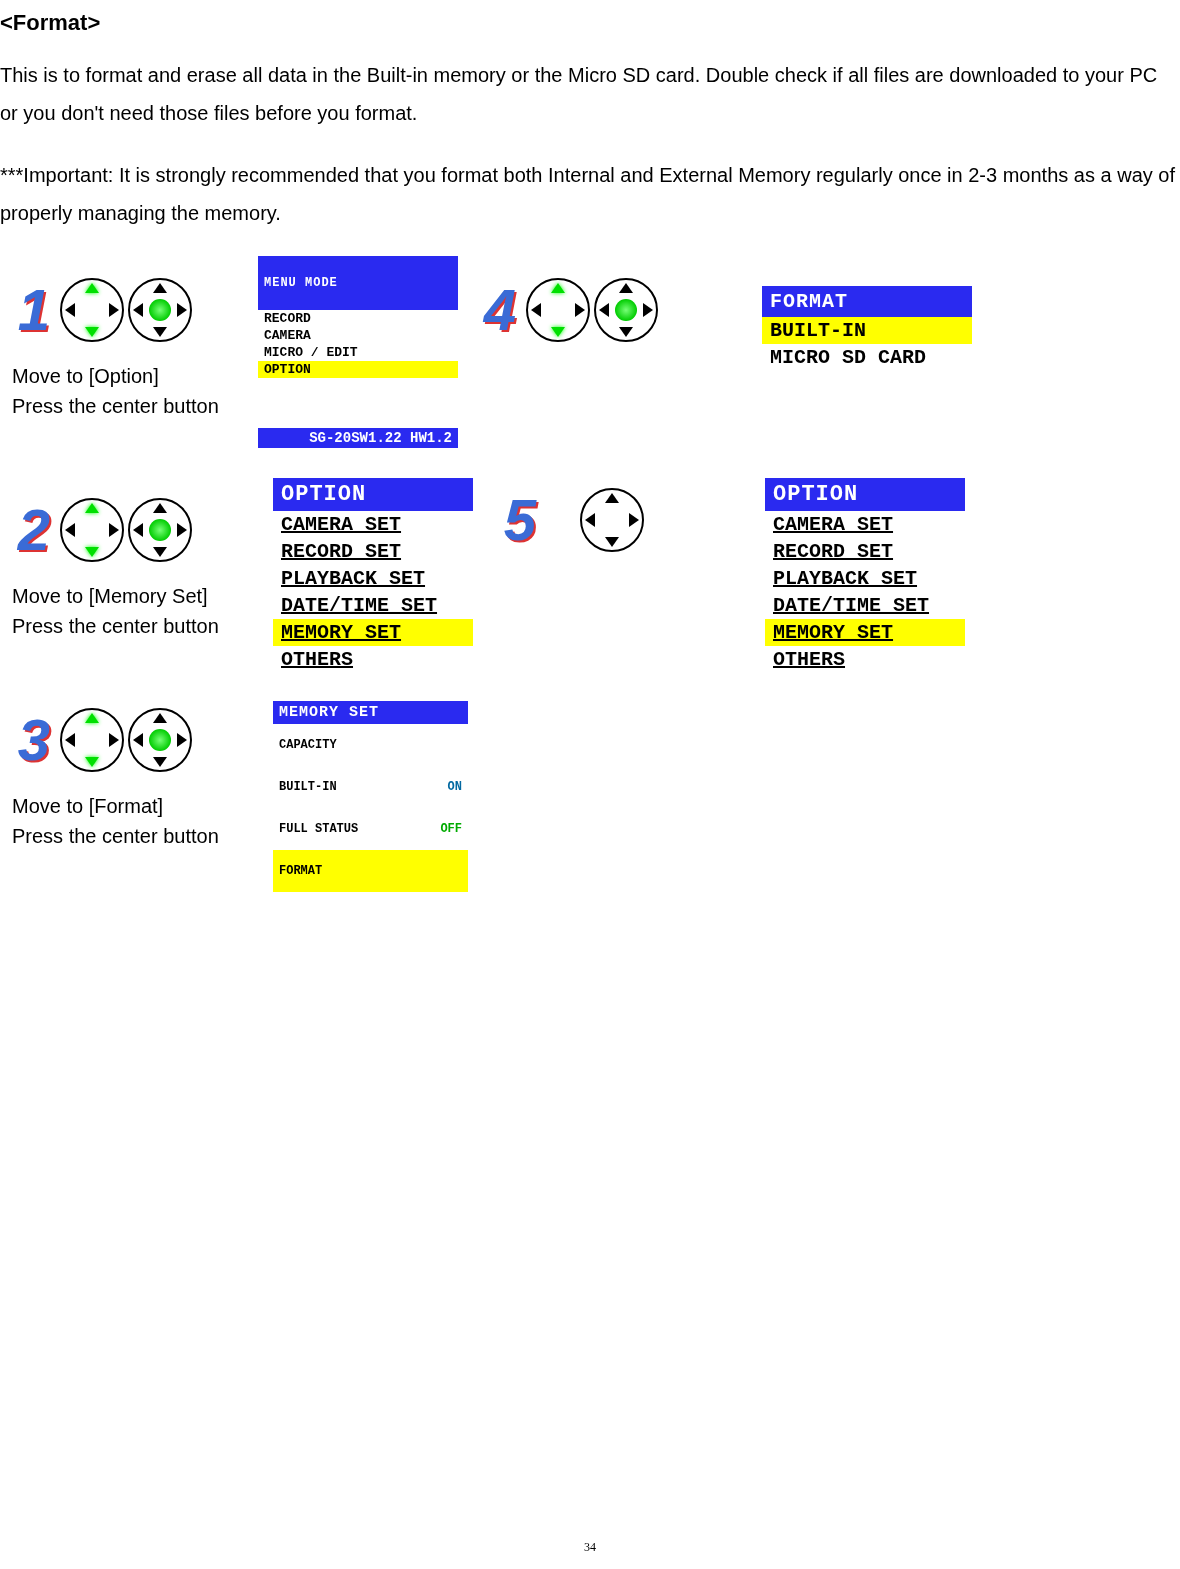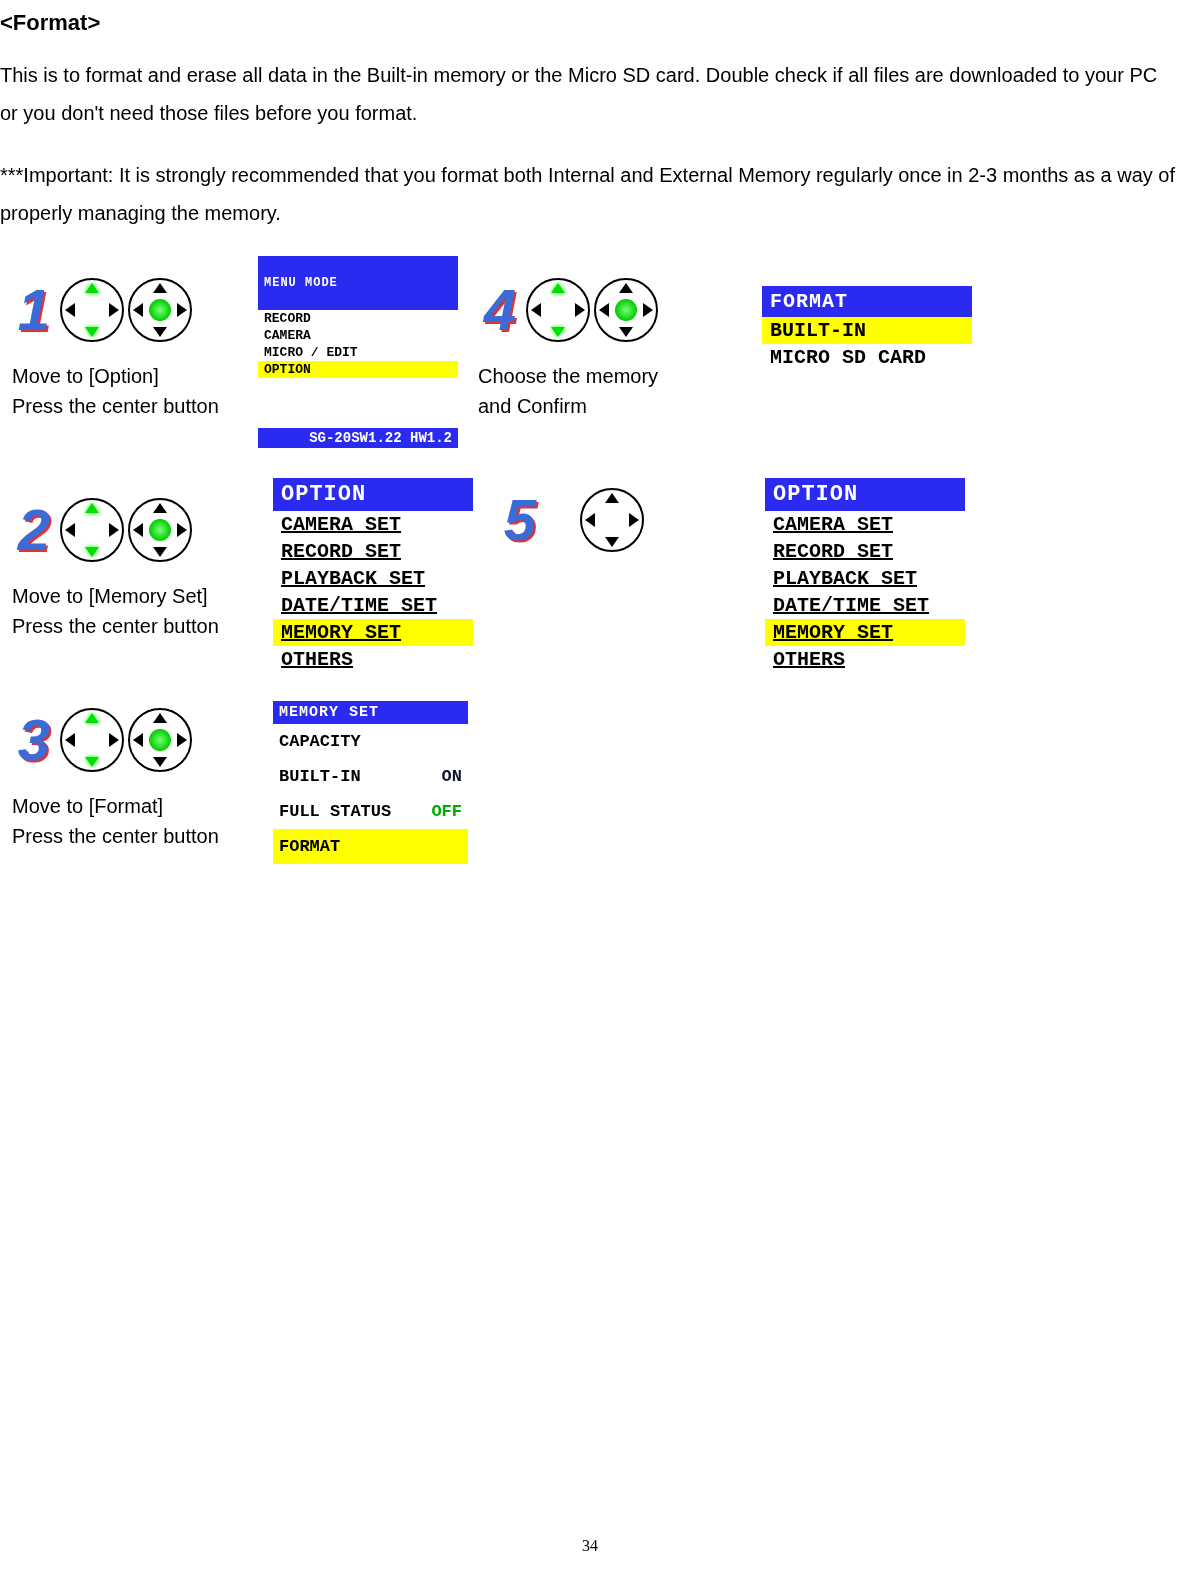--- a/index.html
+++ b/index.html
@@ -80,41 +80,41 @@
   .screen {
     position:absolute;
     font-family: "Courier New", monospace;
     font-weight: bold;
     color:#000;
   }
   .screen .title-bar { background:#2a2af0; color:#fff; padding:20px 6px; letter-spacing:1px; white-space:pre; }
   .screen .body { background:#fff; }
   .screen .row { padding:1px 6px; white-space:pre; }
   .screen .row.sel { background:#ffff00; }
-  .screen .row .val-on { color:#0f172a; float:right; }
+  .screen .row .val-on { color:#0369a1; float:right; }
   .screen .row .val-off{ color:#0a0; float:right; }
   .screen .statusbar { background:#2a2af0; color:#fff; padding:2px 6px; font-size:14px; display:flex; justify-content:flex-end;}
   .screen.menu1 { width:200px; font-size:13px; }
   .screen.menu1 .title-bar { font-size:12px; }
   .screen.option { width:200px; font-size:20px; letter-spacing:0px; }
   .screen.option .title-bar{ font-size:22px; padding:4px 8px; }
   .screen.option .row { font-size:20px; padding:2px 8px;text-decoration:underline; }
   .screen.memset { width:195px; font-size:16px; }
   .screen.memset .title-bar{ font-size:15px; padding:3px 6px; }
-  .screen.memset .row { font-size:17px; padding:8px 6px; }
+  .screen.memset .row { font-size:12px; padding:14px 6px; }
   .screen.format { width:210px; font-size:20px; }
   .screen.format .title-bar{ font-size:20px; padding:4px 8px;}
   .screen.format .row { font-size:20px; padding:2px 8px; }
   .page-num {
     position:absolute;
     bottom:14px;
     left:50%;
     transform:translateX(-50%);
     font-family: "Times New Roman", serif;
-    font-size:16px;
+    font-size:12px;
     text-align:center;
   }
 </style>
 </head>
 <body>
 
 <div class="heading">&lt;Format&gt;</div>
 
 <div class="para">This is to format and erase all data in the Built-in memory or the Micro SD card. Double check if all files are downloaded to your PC or you don't need those files before you format.</div>
 
@@ -167,24 +167,20 @@
           <span class="tri down lit"></span>
           <span class="tri left"></span>
           <span class="tri right"></span>
       </span>
       <span class="dpad center-lit">
         <span class="tri up"></span>
           <span class="tri down"></span>
           <span class="tri left"></span>
           <span class="tri right"></span>
       </span>
-    </div>
-    <div class="caption">
-      <div>Choose the memory</div>
-      <div>and Confirm</div>
     </div>
   </div>
 
   <div class="screen format" style="left:762px; top:30px;">
     <div class="title-bar">FORMAT</div>
     <div class="body">
       <div class="row sel">BUILT-IN</div>
       <div class="row">MICRO SD CARD</div>
     </div>
   </div>

